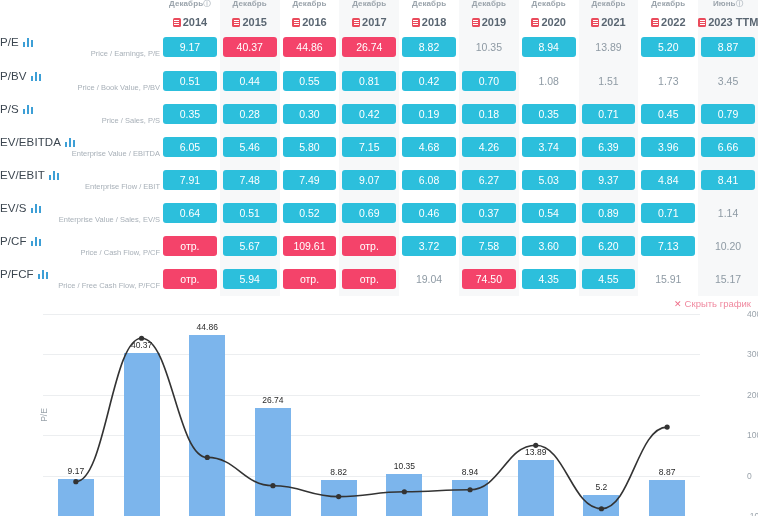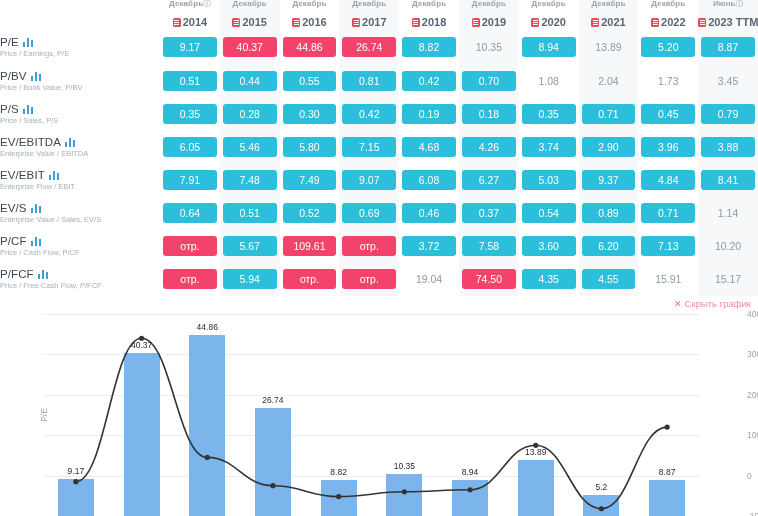--- a/index.html
+++ b/index.html
@@ -60,20 +60,21 @@
   tbody tr.r-pe  { height: 36px; }
 
   .metric-cell { padding-left: 8px; }
   .metric-name {
     font-size: 11.5px; color: #3c4650; font-weight: 400;
     letter-spacing: .1px; white-space: nowrap;
   }
   .metric-sub {
     font-size: 7.5px; color: #a8b0b8; margin-top: 1px;
     white-space: nowrap;
+    text-align: right;
   }
   .bar-icon {
     display: inline-block; width: 11px; height: 9px;
     position: relative; top: 1px; margin-left: 4px;
   }
   .bar-icon i {
     position: absolute; bottom: 0; width: 2.5px; background: #3d9fd6;
     display: block;
   }
   .bar-icon i:nth-child(1) { left: 0;   height: 5px; }
@@ -254,21 +255,21 @@
           <td class="">
             <span class="val cyan">0.42</span>
           </td>
           <td class="stripe">
             <span class="val cyan">0.70</span>
           </td>
           <td class="">
             <span class="val plain">1.08</span>
           </td>
           <td class="stripe">
-            <span class="val plain">2.04</span>
+            <span class="val plain">1.51</span>
           </td>
           <td class="">
             <span class="val plain">1.73</span>
           </td>
           <td class="stripe">
             <span class="val plain">3.45</span>
           </td>
         </tr>
         <tr class="">
           <td class="metric-cell">
@@ -326,27 +327,27 @@
           <td class="">
             <span class="val cyan">4.68</span>
           </td>
           <td class="stripe">
             <span class="val cyan">4.26</span>
           </td>
           <td class="">
             <span class="val cyan">3.74</span>
           </td>
           <td class="stripe">
-            <span class="val cyan">2.90</span>
+            <span class="val cyan">6.39</span>
           </td>
           <td class="">
             <span class="val cyan">3.96</span>
           </td>
           <td class="stripe">
-            <span class="val cyan">3.88</span>
+            <span class="val cyan">6.66</span>
           </td>
         </tr>
         <tr class="">
           <td class="metric-cell">
             <div class="metric-name">EV/EBIT<span class="bar-icon"><i></i><i></i><i></i></span></div>
             <div class="metric-sub">Enterprise Flow / EBIT</div>
           </td>
           <td class="">
             <span class="val cyan">7.91</span>
           </td>

